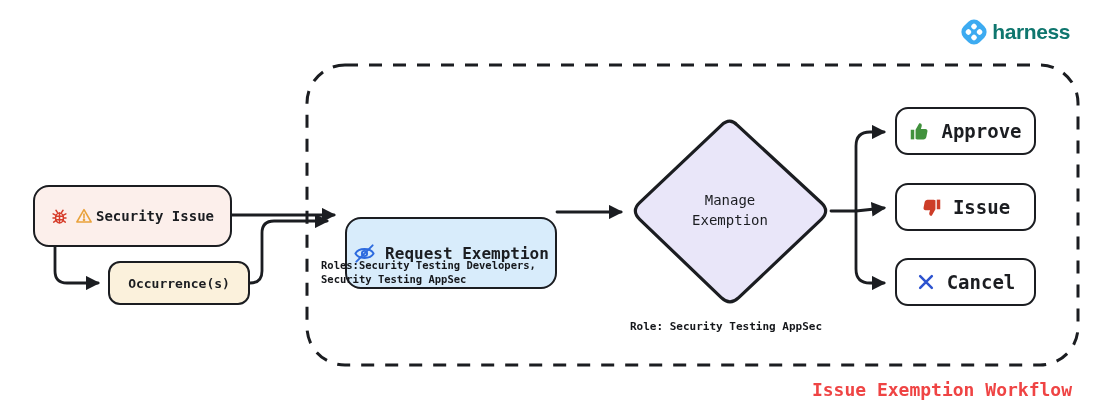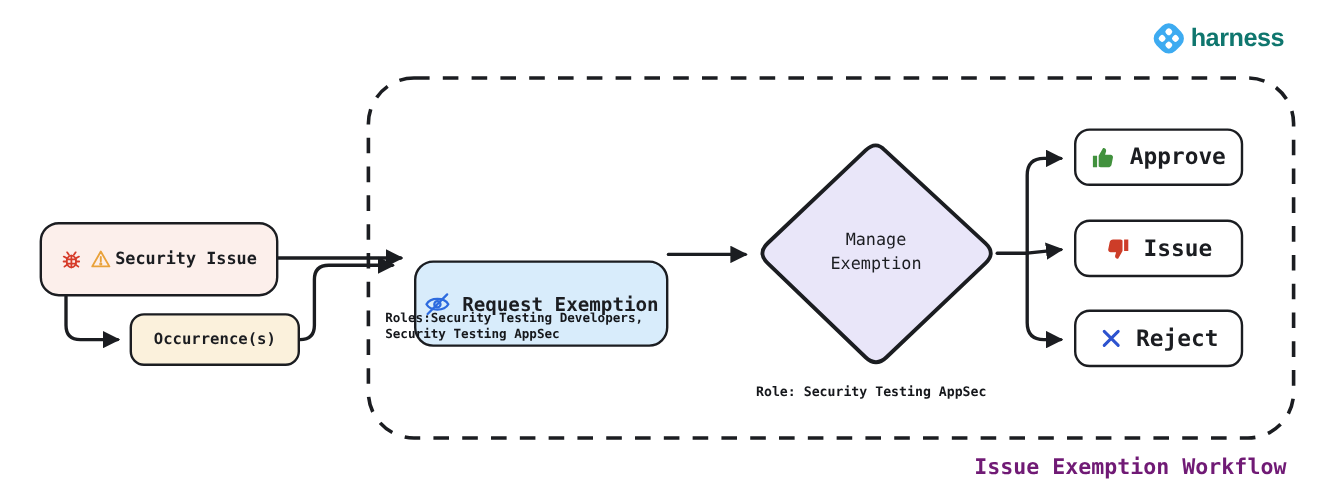--- a/index.html
+++ b/index.html
@@ -26,21 +26,21 @@
   .note{position:absolute;text-align:left;color:#15171b;font-weight:bold;}
   .note-roles{left:321px;top:259px;width:260px;font-size:10.5px;line-height:13.5px;}
   .note-role{left:630px;top:320px;width:200px;font-size:11px;}
 
   .node-outcome{width:141px;height:48px;border-radius:13px;background:#ffffff;
         gap:11px;font-size:19px;font-weight:bold;}
   .node-approve{left:895px;top:107px;}
   .node-reject{left:895px;top:183px;}
   .node-cancel{left:895px;top:258px;}
 
-  .caption{position:absolute;right:31px;top:379px;font-size:18px;font-weight:bold;color:#701a75;}
+  .caption{position:absolute;right:31px;top:379px;font-size:18px;font-weight:bold;color:#ef4444;}
 
   .brand{position:absolute;right:33px;top:17px;display:flex;align-items:center;gap:3px;}
   .brand .word{font-family:"Liberation Sans","DejaVu Sans",sans-serif;font-weight:bold;
         font-size:21px;letter-spacing:-0.4px;color:#0f766e;}
 
   .ico{display:inline-flex;align-items:center;justify-content:center;}
 </style>
 </head>
 <body>
 
@@ -156,18 +156,18 @@
     </span>
     <span>Issue</span>
   </div>
 
   <div class="node node-outcome node-cancel">
     <span class="ico">
       <svg width="20" height="20" viewBox="0 0 24 24" fill="none" style="stroke:var(--cancel-blue,#2d53cf)" stroke-width="3" stroke-linecap="round">
         <path d="M5 5 L19 19 M19 5 L5 19"></path>
       </svg>
     </span>
-    <span>Reject</span>
+    <span>Cancel</span>
   </div>
 
   <div class="caption">Issue Exemption Workflow</div>
 
 </div>
 
 </body></html>

